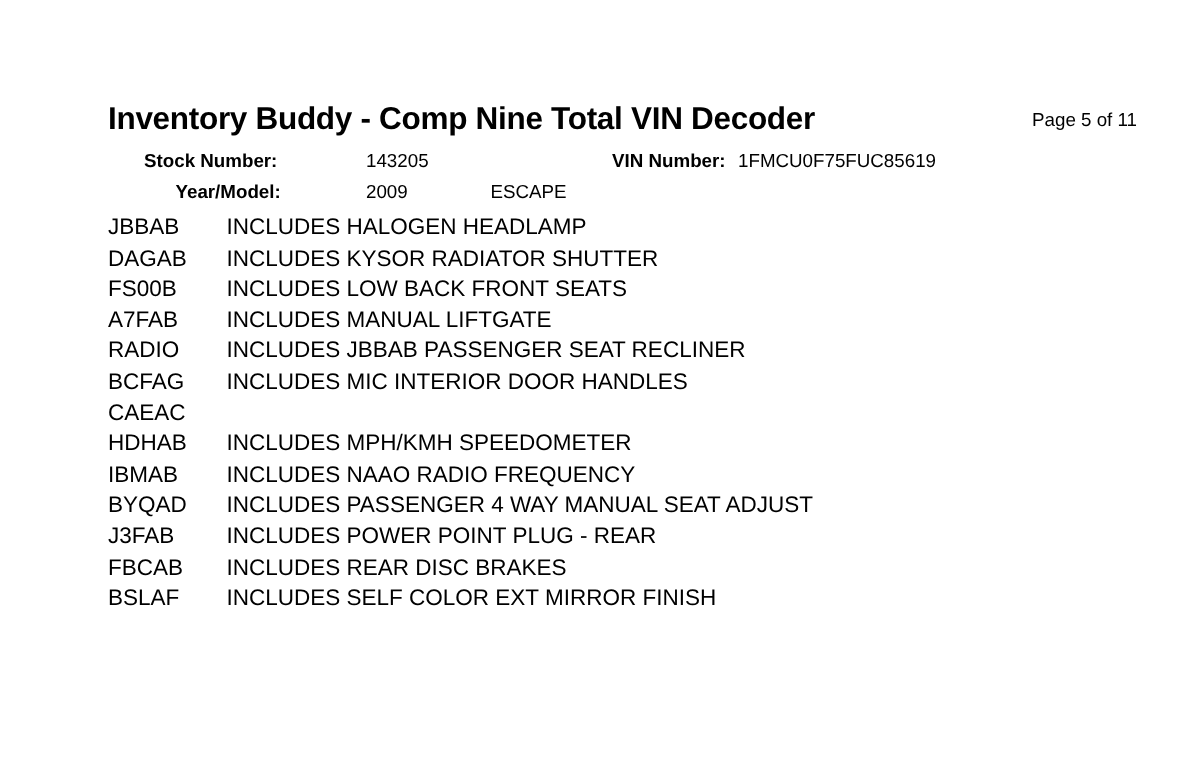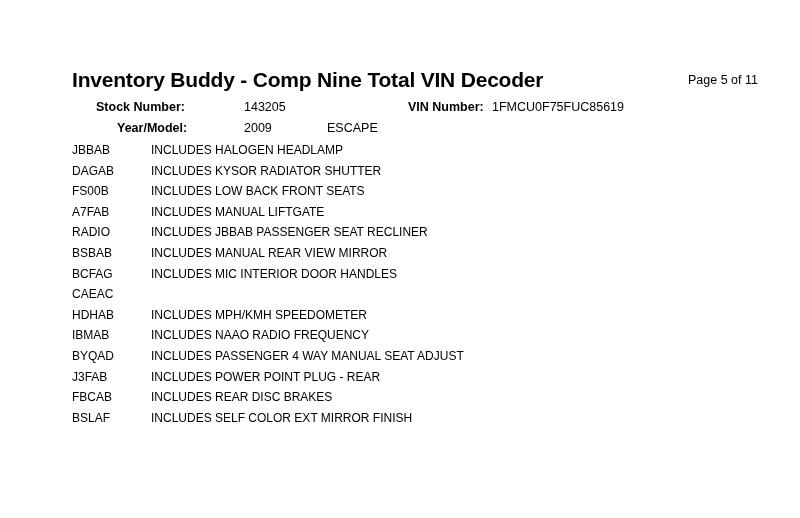--- a/index.html
+++ b/index.html
@@ -72,21 +72,21 @@
   }
   .meta-right-value {
     position: absolute;
     left: 420px;
   }
   .options {
     position: absolute;
     left: 72px;
     top: 143px;
     width: 700px;
-    font-size: 12px;
+    font-size: 15px;
   }
   .opt-row {
     position: relative;
     height: 20.6px;
     white-space: nowrap;
   }
   .opt-code {
     position: absolute;
     left: 0px;
   }
@@ -133,24 +133,20 @@
     </div>
     <div class="opt-row">
       <span class="opt-code">A7FAB</span>
       <span class="opt-desc">INCLUDES MANUAL LIFTGATE</span>
     </div>
     <div class="opt-row">
       <span class="opt-code">RADIO</span>
       <span class="opt-desc">INCLUDES JBBAB PASSENGER SEAT RECLINER</span>
     </div>
     <div class="opt-row">
-      <span class="opt-code">BSBAB</span>
-      <span class="opt-desc">INCLUDES MANUAL REAR VIEW MIRROR</span>
-    </div>
-    <div class="opt-row">
       <span class="opt-code">BCFAG</span>
       <span class="opt-desc">INCLUDES MIC INTERIOR DOOR HANDLES</span>
     </div>
     <div class="opt-row">
       <span class="opt-code">CAEAC</span>
     </div>
     <div class="opt-row">
       <span class="opt-code">HDHAB</span>
       <span class="opt-desc">INCLUDES MPH/KMH SPEEDOMETER</span>
     </div>

